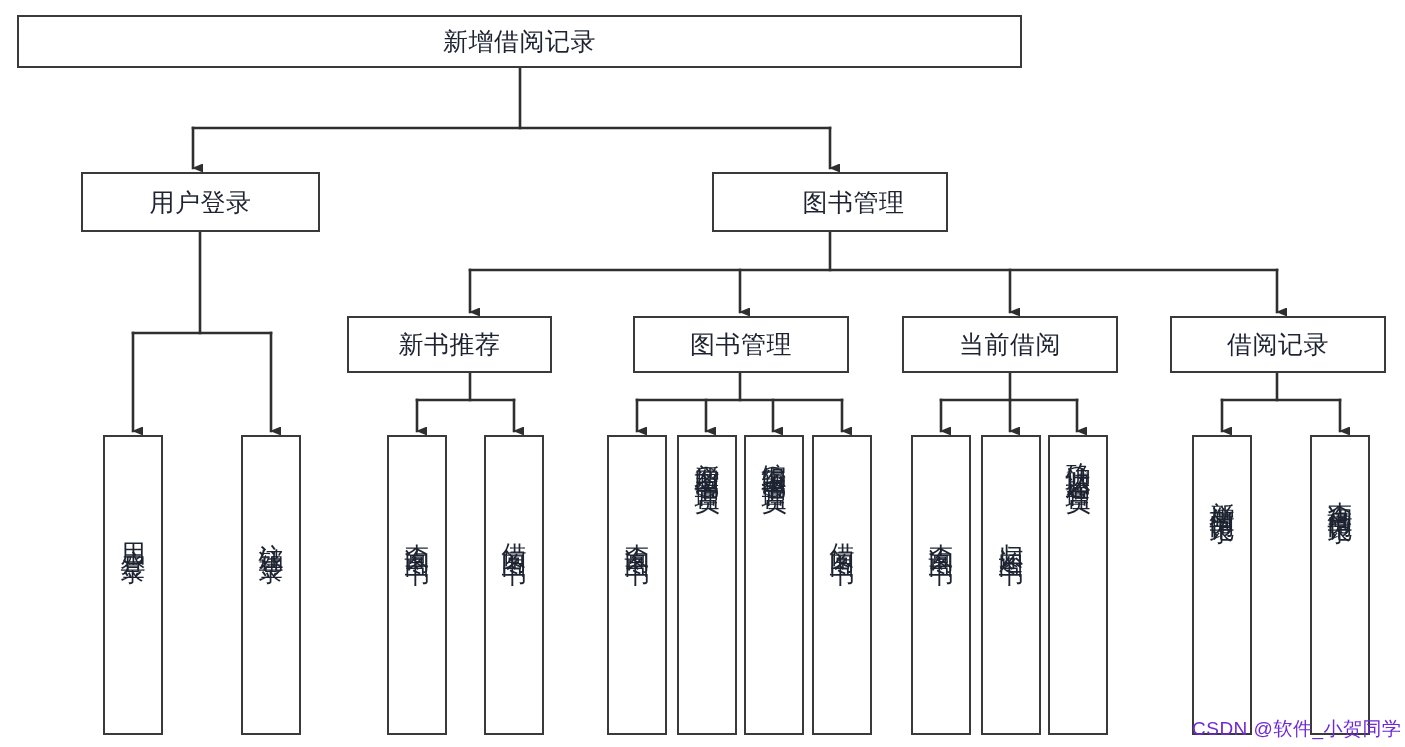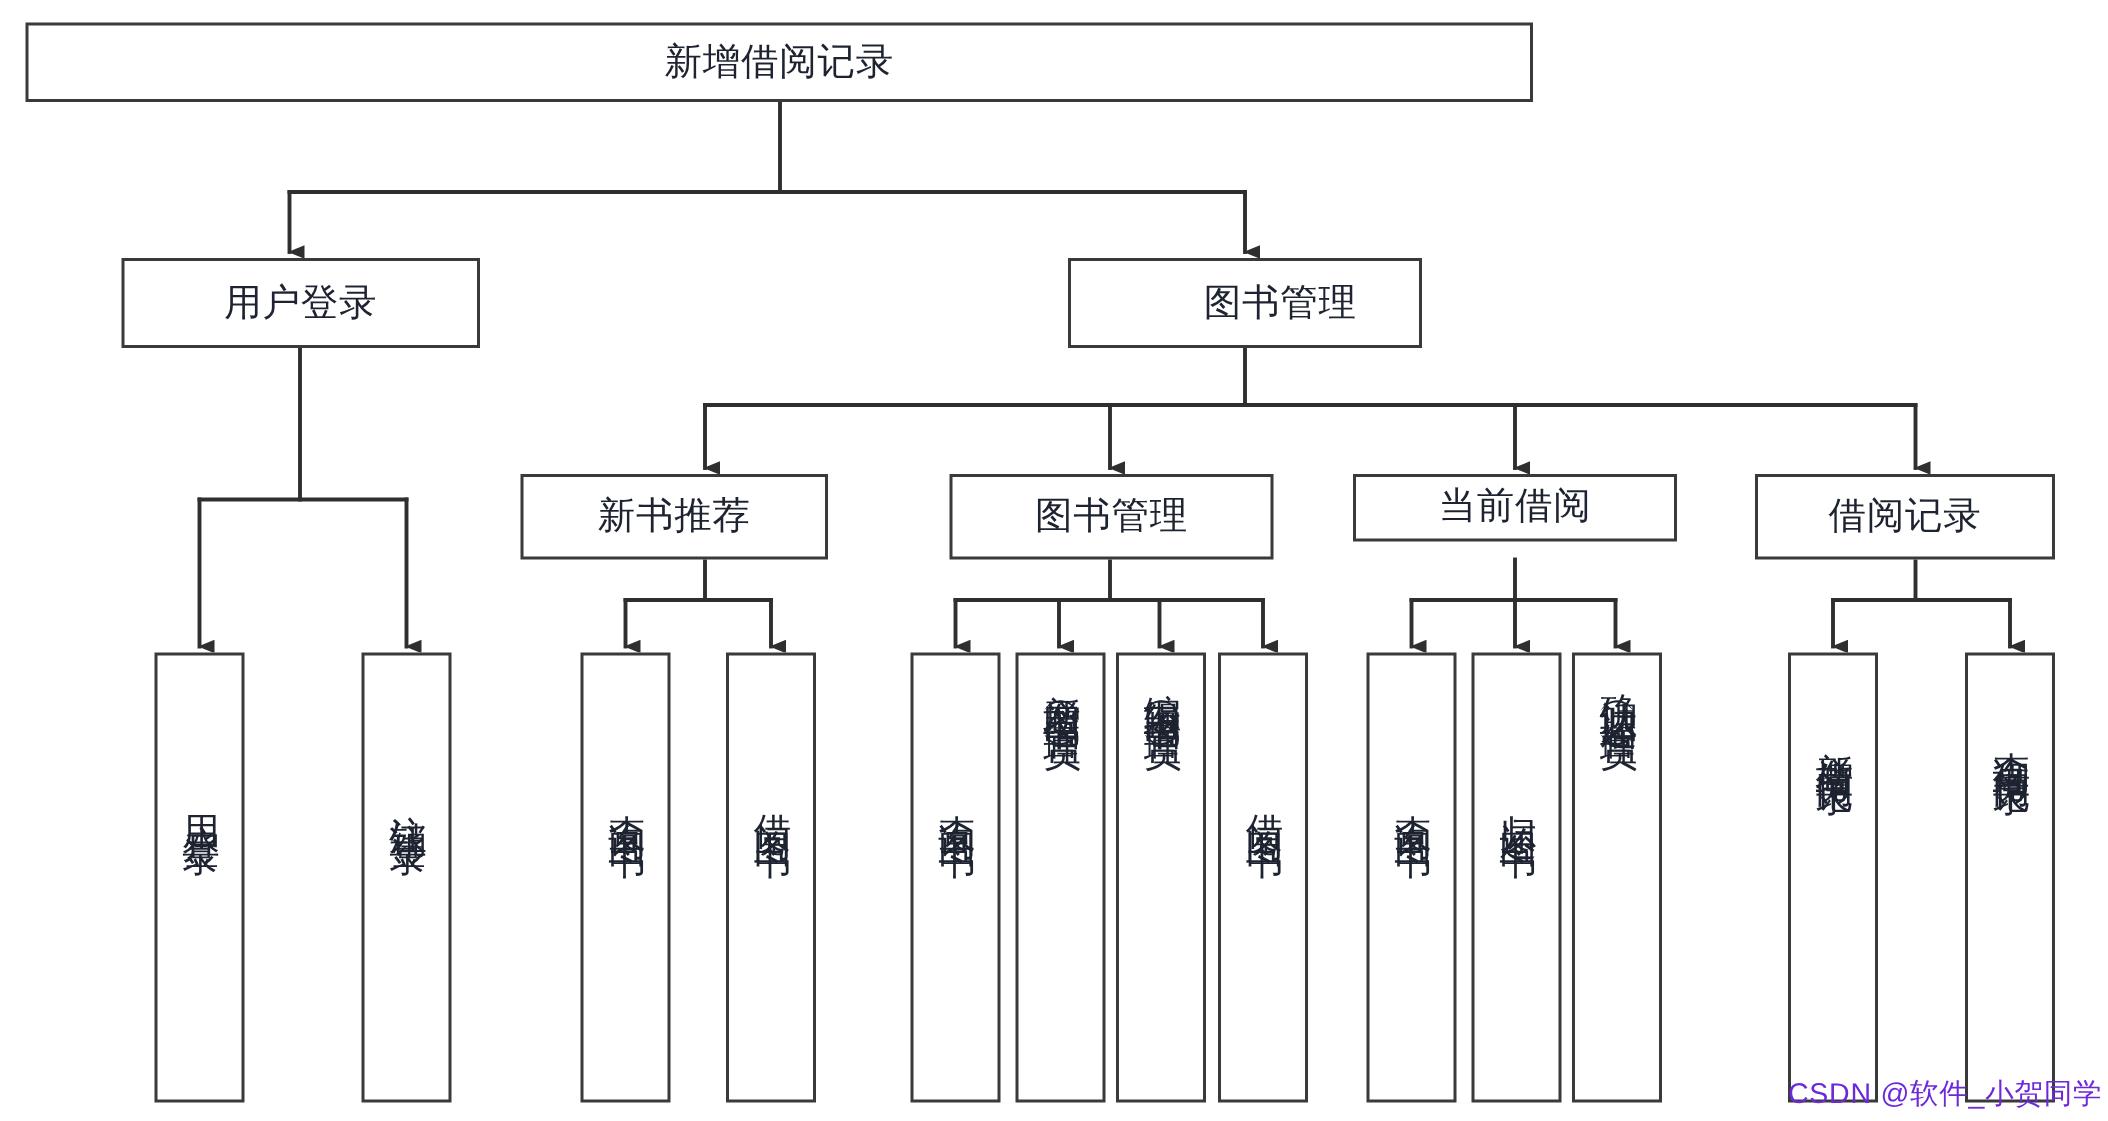--- a/index.html
+++ b/index.html
@@ -138,24 +138,24 @@
   <div class="node horiz" style="left:712px; top:172px; width:236px; height:60px;padding-left:47px;">
     <span class="label">图书管理</span>
   </div>
 
   <div class="node horiz" style="left:347px; top:316px; width:205px; height:57px;">
     <span class="label">新书推荐</span>
   </div>
   <div class="node horiz" style="left:633px; top:316px; width:216px; height:57px;">
     <span class="label">图书管理</span>
   </div>
-  <div class="node horiz" style="left:902px; top:316px; width:216px; height:45px;font-family:Liberation Serif, serif;">
+  <div class="node horiz" style="left:902px; top:316px; width:216px; height:57px;">
     <span class="label">当前借阅</span>
   </div>
-  <div class="node horiz" style="left:1170px; top:316px; width:200px; height:57px;">
+  <div class="node horiz" style="left:1170px; top:316px; width:216px; height:57px;">
     <span class="label">借阅记录</span>
   </div>
 
   <div class="node vert" style="left:103px; top:435px; width:60px; height:300px; padding-top:86px;">
     <span class="label">用户登录</span>
   </div>
   <div class="node vert" style="left:241px; top:435px; width:60px; height:300px; padding-top:86px;">
     <span class="label">注销登录</span>
   </div>
 

